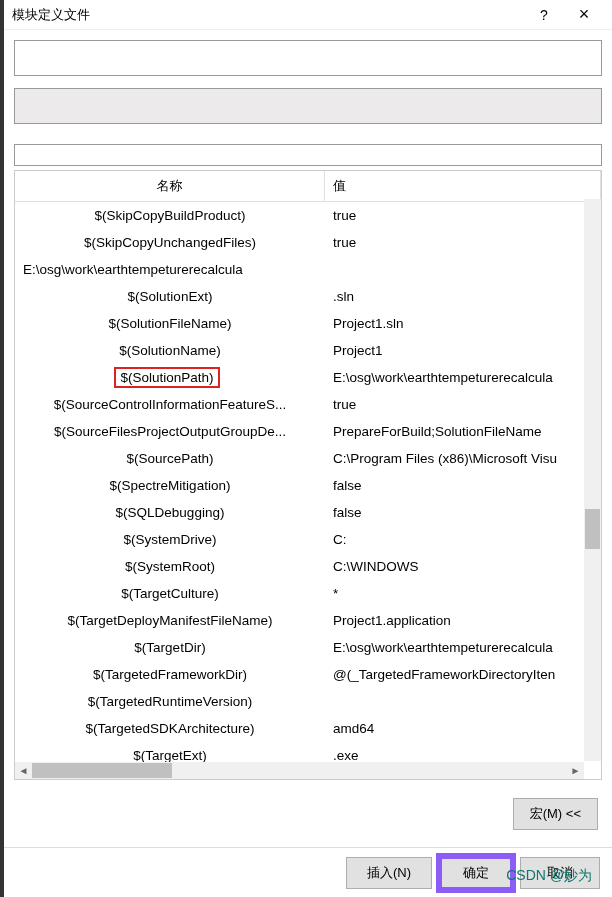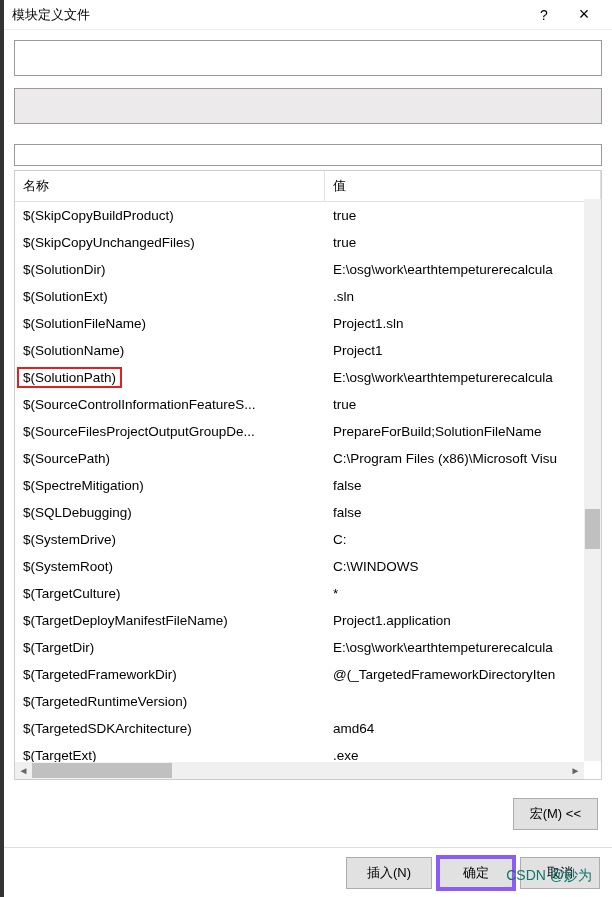--- a/index.html
+++ b/index.html
@@ -9,39 +9,39 @@
 .titlebar .btn { width: 40px; text-align: center; font-size: 14px; cursor: pointer; }
 .titlebar .btn.close { font-size: 18px; }
 .body { padding: 10px; }
 .box1 { border: 1px solid #999; height: 36px; margin-bottom: 12px; background: #fff; }
 .box2 { border: 1px solid #999; height: 36px; margin-bottom: 20px; background: #eceaea; }
 .filter { border: 1px solid #999; height: 22px; width: 100%; padding: 2px 4px; margin-bottom: 4px; }
 .grid-wrap { border: 1px solid #ccc; height: 610px; position: relative; overflow: hidden; }
 .grid { display: flex; flex-direction: column; height: 100%; }
 .header-row { display: flex; border-bottom: 1px solid #e0e0e0; background: #fff; font-size: 13px; }
 .header-row .col { padding: 6px 8px; border-right: 1px solid #e0e0e0; }
-.col1 { width: 310px; flex-shrink: 0; }
+.col1 { width: 310px; flex-shrink: 0; text-align: center; }
 .col2 { flex: 1; }
 .rows { flex: 1; overflow: hidden; }
 .row { display: flex; height: 27px; align-items: center; cursor: default; }
 .row .cell { padding: 2px 8px; white-space: nowrap; overflow: hidden; text-overflow: ellipsis; font-size: 13.5px; }
 .row .cell.col1 { width: 310px; }
 .row .cell.col2 { flex: 1; }
 .highlight { border: 2px solid #d22; display: inline-block; padding: 1px 4px; margin-left: -6px; }
 .vscroll { position: absolute; right: 0; top: 28px; bottom: 18px; width: 17px; background: #f0f0f0; }
 .vscroll .thumb { position: absolute; left: 1px; right: 1px; top: 310px; height: 40px; background: #c0c0c0; }
 .hscroll { position: absolute; left: 0; right: 17px; bottom: 0; height: 17px; background: #f0f0f0; display: flex; align-items: center; }
 .hscroll .arrow { width: 17px; text-align: center; color: #666; font-size: 10px; }
 .hscroll .track { flex: 1; position: relative; height: 100%; }
 .hscroll .thumb { position: absolute; top: 1px; bottom: 1px; left: 0; width: 140px; background: #c0c0c0; }
 .macros-row { display: flex; justify-content: flex-end; padding: 18px 4px 0; }
 .macros-btn { border: 1px solid #adadad; background: #e1e1e1; padding: 6px 16px; font-size: 13px; cursor: pointer; }
 .footer { position: absolute; bottom: 0; left: 4px; right: 0; height: 50px; border-top: 1px solid #ddd; display: flex; justify-content: flex-end; align-items: center; gap: 4px; padding: 0 12px; background: #fff; }
 .footer button { border: 1px solid #adadad; background: #e1e1e1; padding: 6px 20px; font-size: 13px; cursor: pointer; min-width: 80px; }
-.footer button.primary { border: 4px solid #8b5cf6; padding: 5px 11px; }
+.footer button.primary { border: 6px solid #8b5cf6; padding: 5px 11px; }
 .watermark { position: absolute; right: 20px; bottom: 12px; color: #0f766e; font-size: 14px; pointer-events: none; }
 </style>
 </head>
 <body>
 
 <div class="titlebar">
   <span class="title">模块定义文件</span>
   <span class="btn">?</span>
   <span class="btn close">×</span>
 </div>
@@ -61,21 +61,20 @@
       <div class="rows" id="rows">
           <div class="row">
             <div class="cell col1">$(SkipCopyBuildProduct)</div>
             <div class="cell col2">true</div>
           </div>
           <div class="row">
             <div class="cell col1">$(SkipCopyUnchangedFiles)</div>
             <div class="cell col2">true</div>
           </div>
           <div class="row">
-            <div class="cell col1">$(SolutionDir)</div>
             <div class="cell col2">E:\osg\work\earthtempeturerecalcula</div>
           </div>
           <div class="row">
             <div class="cell col1">$(SolutionExt)</div>
             <div class="cell col2">.sln</div>
           </div>
           <div class="row">
             <div class="cell col1">$(SolutionFileName)</div>
             <div class="cell col2">Project1.sln</div>
           </div>

